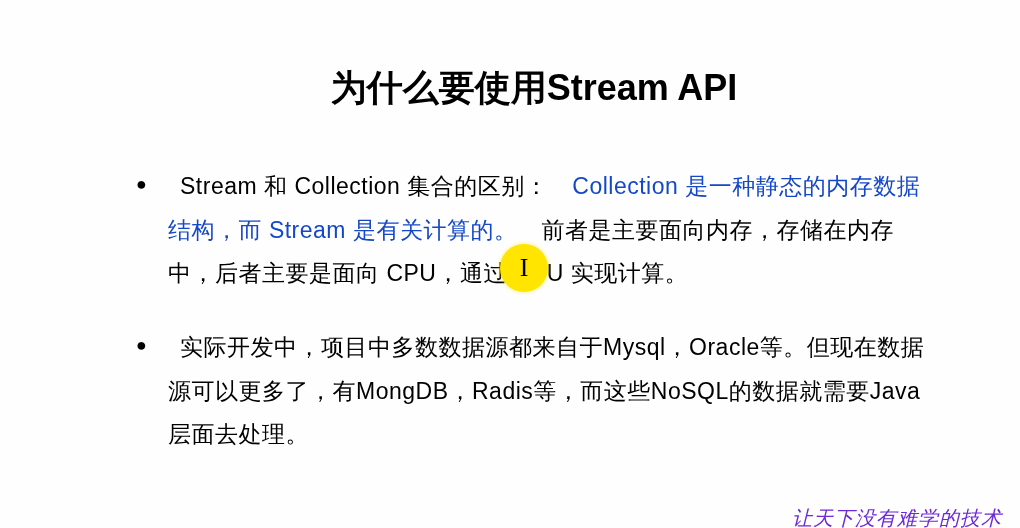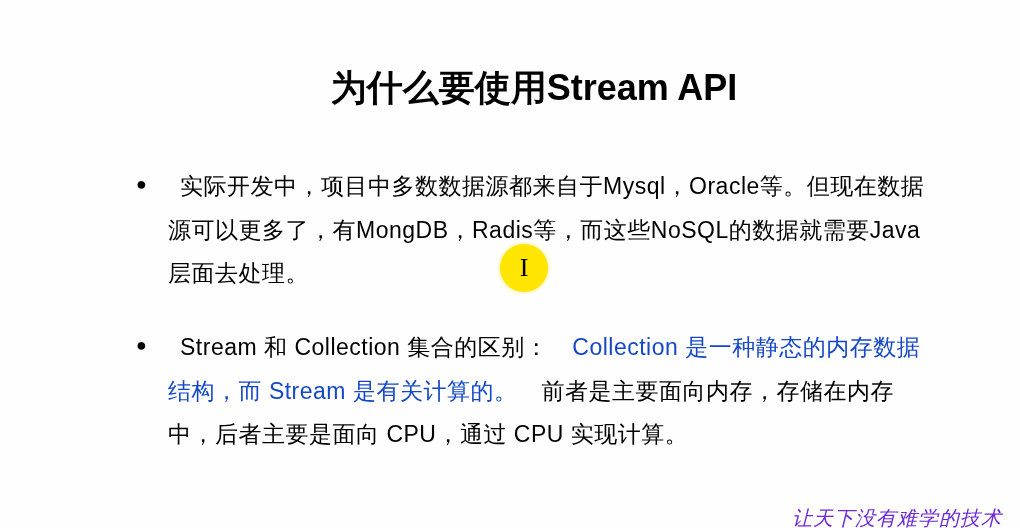--- a/index.html
+++ b/index.html
@@ -72,24 +72,24 @@
       letter-spacing: 1px;
     }
   </style>
 </head>
 <body>
 
 <h1 class="title">为什么要使用Stream API</h1>
 
 <div class="content">
   <div class="bullet-item">
-    <span>实际开发中，项目中多数数据源都来自于Mysql，Oracle等。但现在数据源可以更多了，有MongDB，Radis等，而这些NoSQL的数据就需要Java层面去处理。</span>
+    <span>Stream 和 Collection 集合的区别：</span><span class="highlight-blue">Collection 是一种静态的内存数据结构，而 Stream 是有关计算的。</span><span>前者是主要面向内存，存储在内存中，后者主要是面向 CPU，通过 CPU 实现计算。</span>
   </div>
   <div class="bullet-item">
-    <span>Stream 和 Collection 集合的区别：</span><span class="highlight-blue">Collection 是一种静态的内存数据结构，而 Stream 是有关计算的。</span><span>前者是主要面向内存，存储在内存中，后者主要是面向 CPU，通过 CPU 实现计算。</span>
+    <span>实际开发中，项目中多数数据源都来自于Mysql，Oracle等。但现在数据源可以更多了，有MongDB，Radis等，而这些NoSQL的数据就需要Java层面去处理。</span>
   </div>
 </div>
 
 <div class="cursor-highlight">
   <span class="ibeam">I</span>
 </div>
 
 <div class="watermark">让天下没有难学的技术</div>
 
 </body></html>

